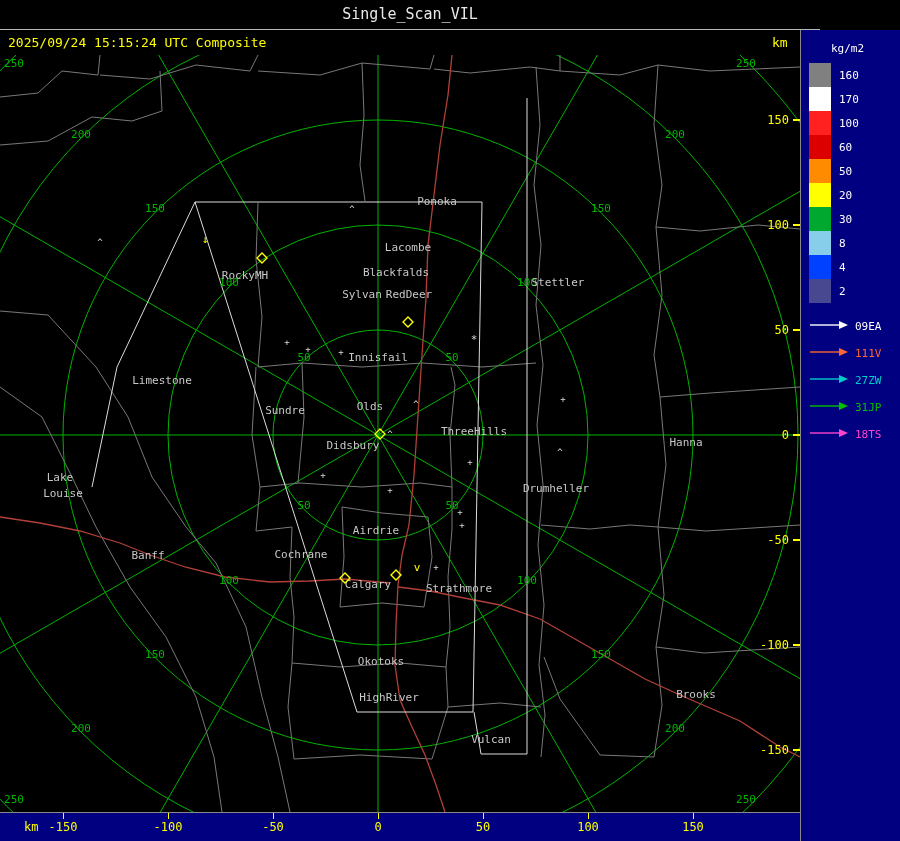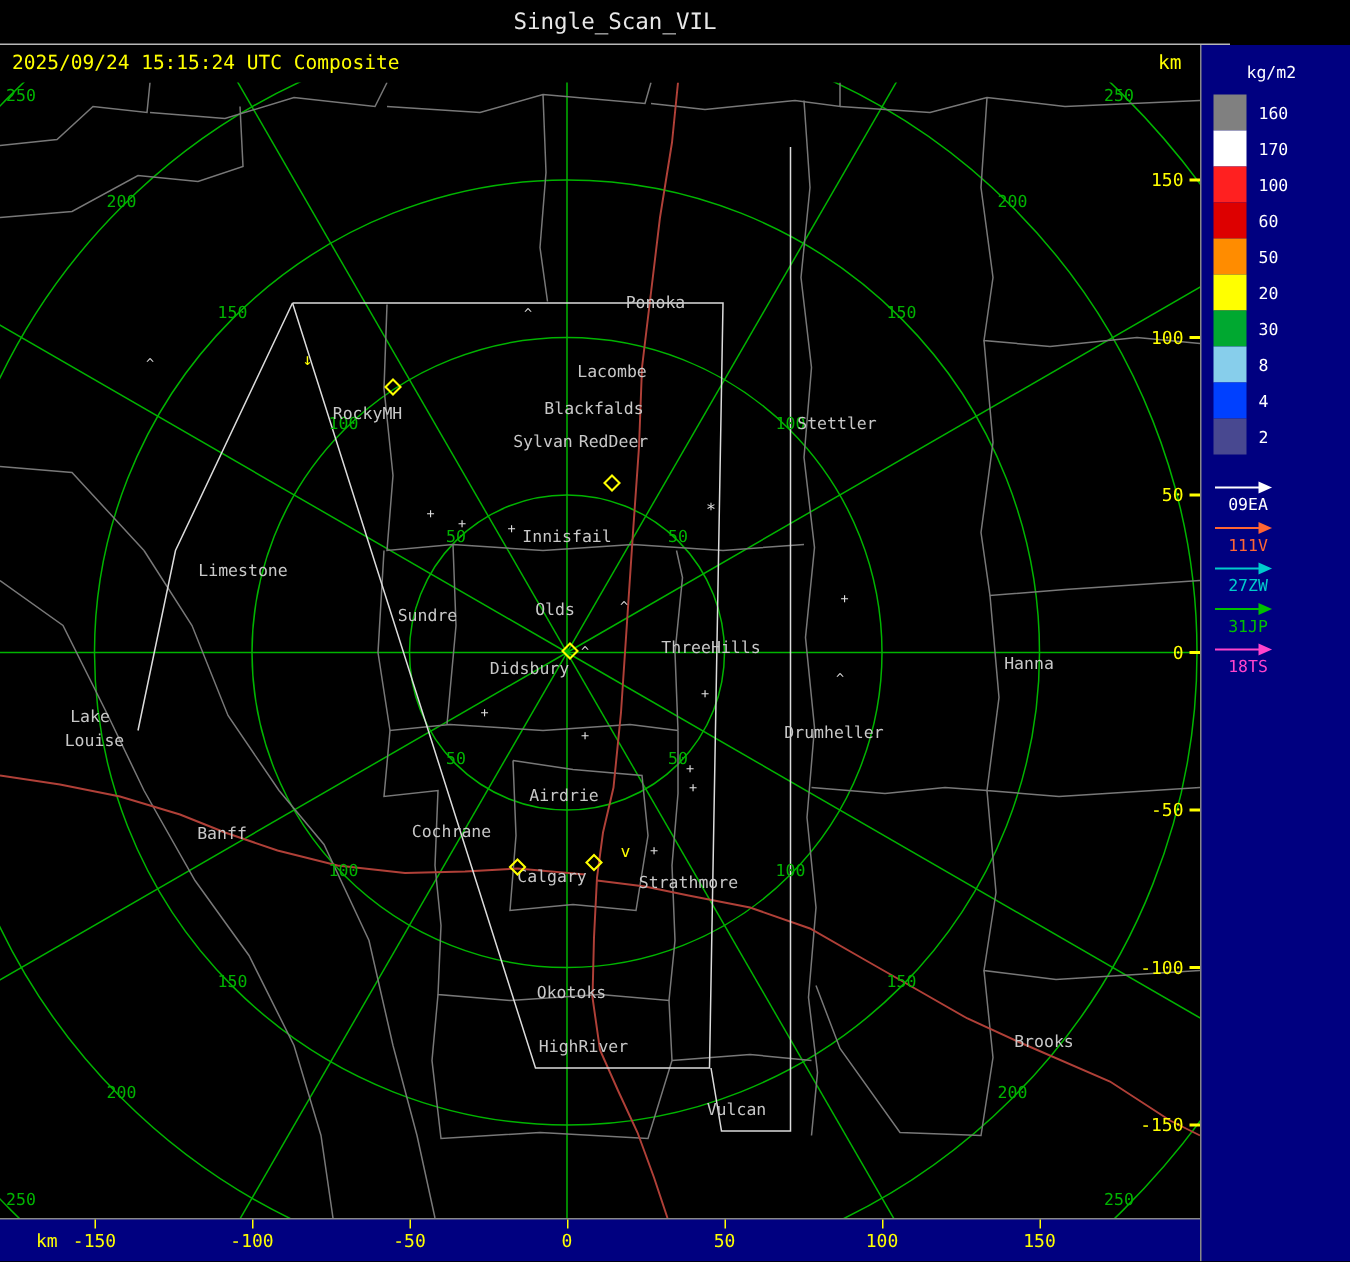--- a/index.html
+++ b/index.html
@@ -11,21 +11,21 @@
   .ts{position:absolute;left:8px;top:5px;color:#ffff00;font-size:13px;}
   .hdr-km{position:absolute;left:772px;top:5px;color:#ffff00;font-size:13px;}
   .map{position:absolute;left:0;top:55px;width:800px;height:757px;background:#000;display:block;}
   .panel{position:absolute;left:800px;top:30px;width:112px;height:811px;background:#000080;border-left:1px solid #888;box-sizing:border-box;}
   .legend-title{position:absolute;left:30px;top:12px;color:#fff;font-size:11px;}
   .swatches{position:absolute;left:8px;top:33px;}
   .legend-row{height:24px;display:flex;align-items:center;}
   .legend-swatch{width:22px;height:24px;flex:0 0 22px;}
   .legend-val{color:#fff;font-size:11px;margin-left:8px;}
   .sites{position:absolute;left:8px;top:290px;}
-  .site-row{height:27px;display:flex;align-items:center;flex-direction:column;}
+  .site-row{height:27px;display:flex;align-items:flex-start;}
   .site-label{font-size:11px;margin-left:6px;}
   .bottombar{position:absolute;left:0;top:812px;width:800px;height:29px;background:#000080;border-top:1px solid #888;box-sizing:border-box;}
   .bot-km{position:absolute;left:24px;top:7px;color:#ffff00;font-size:12px;}
   .bot-label{position:absolute;top:7px;transform:translateX(-50%);color:#ffff00;font-size:12px;}
   .bot-tick{position:absolute;top:0;width:1px;height:6px;background:#ffff00;}
 </style>
 </head>
 <body>
 
 <div class="app">

